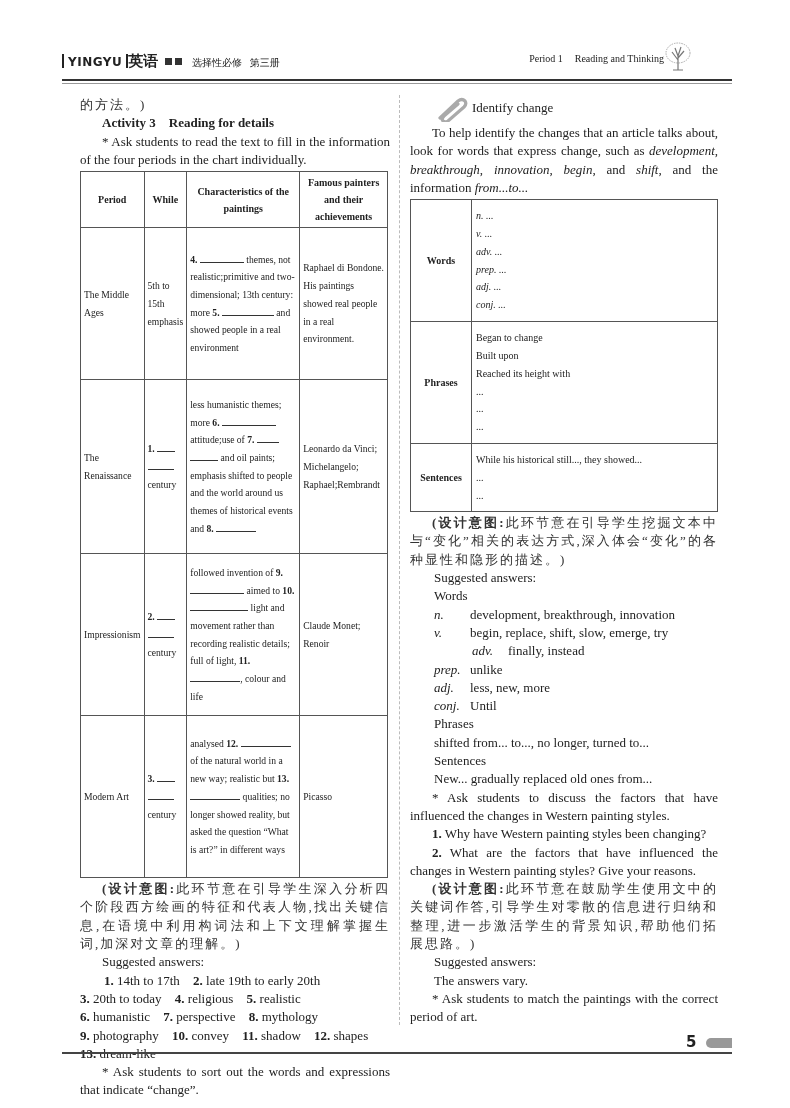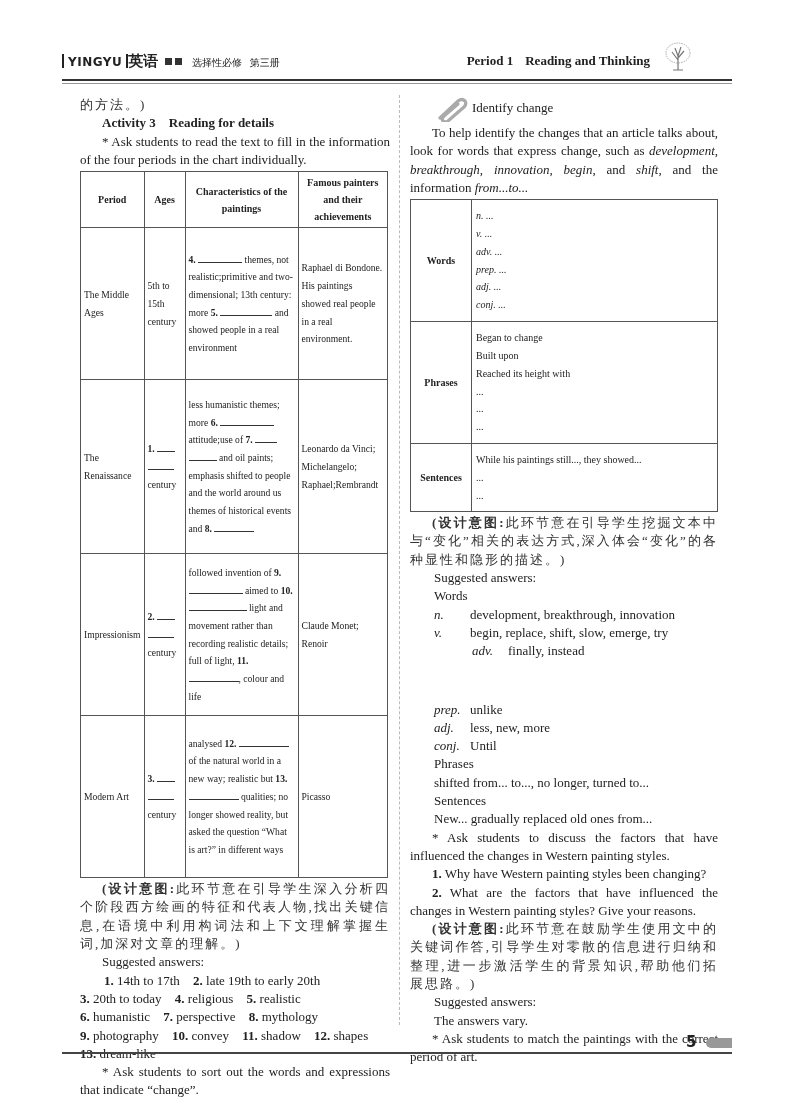--- a/index.html
+++ b/index.html
@@ -5,21 +5,21 @@
   html, body { margin: 0; padding: 0; background: #ffffff; }
   body { width: 790px; height: 1108px; position: relative; overflow: hidden;
     font-family: "Liberation Serif", "DejaVu Serif", serif; color: #222; font-size: 11px; }
   .header { position: absolute; left: 62px; top: 48px; width: 670px; height: 30px; }
   .hdr-left { position: absolute; left: 0; top: 4px; font-family: "DejaVu Sans", sans-serif; font-size: 12px; color: #222; white-space: nowrap; }
   .hdr-left .bar { display: inline-block; width: 2px; height: 14px; background: #222; vertical-align: -2px; }
   .hdr-left .brand { font-weight: bold; letter-spacing: 0.5px; margin: 0 4px; }
   .hdr-left .cn { font-weight: bold; font-size: 15px; }
   .hdr-left .sq { display:inline-block; width:7px; height:7px; background:#333; margin-left:3px; vertical-align: 1px; }
   .hdr-left .sub { font-size: 10px; margin-left: 6px; }
-  .hdr-right { position: absolute; right: 82px; top: 5px; font-weight: bold; font-size: 13px; white-space: nowrap; }
+  .hdr-right { position: absolute; right: 68px; top: 5px; font-weight: normal; font-size: 10px; white-space: nowrap; }
   .hdr-right span + span { margin-left: 12px; }
   .tree { position: absolute; right: 40px; top: -6px; width: 28px; height: 30px; }
   .hdr-rule { position: absolute; left: 62px; top: 79px; width: 670px; height: 2px; background: #333; }
   .hdr-rule2 { position: absolute; left: 62px; top: 83px; width: 670px; height: 1px; background: #999; }
   .divider { position: absolute; left: 399px; top: 95px; height: 930px; border-left: 1px dashed #bbb; }
 
   .col { position: absolute; }
   .colL { left: 80px; top: 96px; width: 310px; }
   .colR { left: 410px; top: 96px; width: 308px; }
   p { margin: 0; line-height: 18.3px; font-size: 13px; text-align: justify; }
@@ -69,28 +69,28 @@
 
 <div class="col colL">
   <p class="cn-txt">的方法。)</p>
   <p class="b ind" style="white-space:pre">Activity 3    Reading for details</p>
   <p class="ind">* Ask students to read the text to fill in the information of the four periods in the chart individually.</p>
 
   <table class="tb">
     <tbody>
         <tr>
       <th style="width:38px">Period</th>
-      <th style="width:34px">Ages</th>
+      <th style="width:34px">While</th>
       <th style="width:106px">Characteristics of the paintings</th>
       <th>Famous painters and their achievements</th>
     </tr>
 
     <tr style="height:152px">
       <td>The Middle Ages</td>
-      <td>5th to 15th century</td>
+      <td>5th to 15th emphasis</td>
       <td>
         <span class="num">4.</span>
         <span class="blank" style="width:44px"></span><span> themes, not realistic;primitive and two-dimensional; 13th century: more </span>
         <span class="num">5.</span>
         <span class="blank" style="width:52px"></span><span> and showed people in a real environment</span>
       </td>
       <td>Raphael di Bondone. His paintings showed real people in a real environment.</td>
     </tr>
 
     <tr style="height:174px">
@@ -199,36 +199,36 @@
         <div>Built upon</div>
         <div>Reached its height with</div>
         <div>...</div>
         <div>...</div>
         <div>...</div>
       </td>
     </tr>
     <tr style="height:68px">
       <td class="lab">Sentences</td>
       <td>
-        <div>While his paintings still..., they showed...</div>
+        <div>While his historical still..., they showed...</div>
         <div>...</div>
         <div>...</div>
       </td>
     </tr>
   </tbody>
     </table>
 
   <p class="ind cn-txt" style="margin-top:2px"><span class="b">(设计意图:</span><span>此环节意在引导学生挖掘文本中与“变化”相关的表达方式,深入体会“变化”的各种显性和隐形的描述。)</span></p>
   <p class="ind2">Suggested answers:</p>
   <p class="ind2">Words</p>
   <div id="word-answers">
       <p class="ind2"><span class="it" style="display: inline-block; min-width: 36px;">n.</span><span>development, breakthrough, innovation</span></p>
       <p class="ind2"><span class="it" style="display: inline-block; min-width: 36px;">v.</span><span>begin, replace, shift, slow, emerge, try</span></p>
       <p class="ind2"><span class="it" style="display: inline-block; min-width: 36px; margin-left: 38px;">adv.</span><span>finally, instead</span></p>
-      <p class="ind2"><span class="it" style="display: inline-block; min-width: 36px; margin-top: 40px;">prep.</span><span>unlike</span></p>
+      <p class="ind2"><span class="it" style="display: inline-block; min-width: 36px;">prep.</span><span>unlike</span></p>
       <p class="ind2"><span class="it" style="display: inline-block; min-width: 36px;">adj.</span><span>less, new, more</span></p>
       <p class="ind2"><span class="it" style="display: inline-block; min-width: 36px;">conj.</span><span>Until</span></p>
     </div>
   <p class="ind2">Phrases</p>
   <p class="ind2">shifted from... to..., no longer, turned to...</p>
   <p class="ind2">Sentences</p>
   <p class="ind2">New... gradually replaced old ones from...</p>
   <p class="ind">* Ask students to discuss the factors that have influenced the changes in Western painting styles.</p>
   <p class="ind"><span class="b">1.</span> <span>Why have Western painting styles been changing?</span></p>
   <p class="ind"><span class="b">2.</span> <span>What are the factors that have influenced the changes in Western painting styles? Give your reasons.</span></p>

